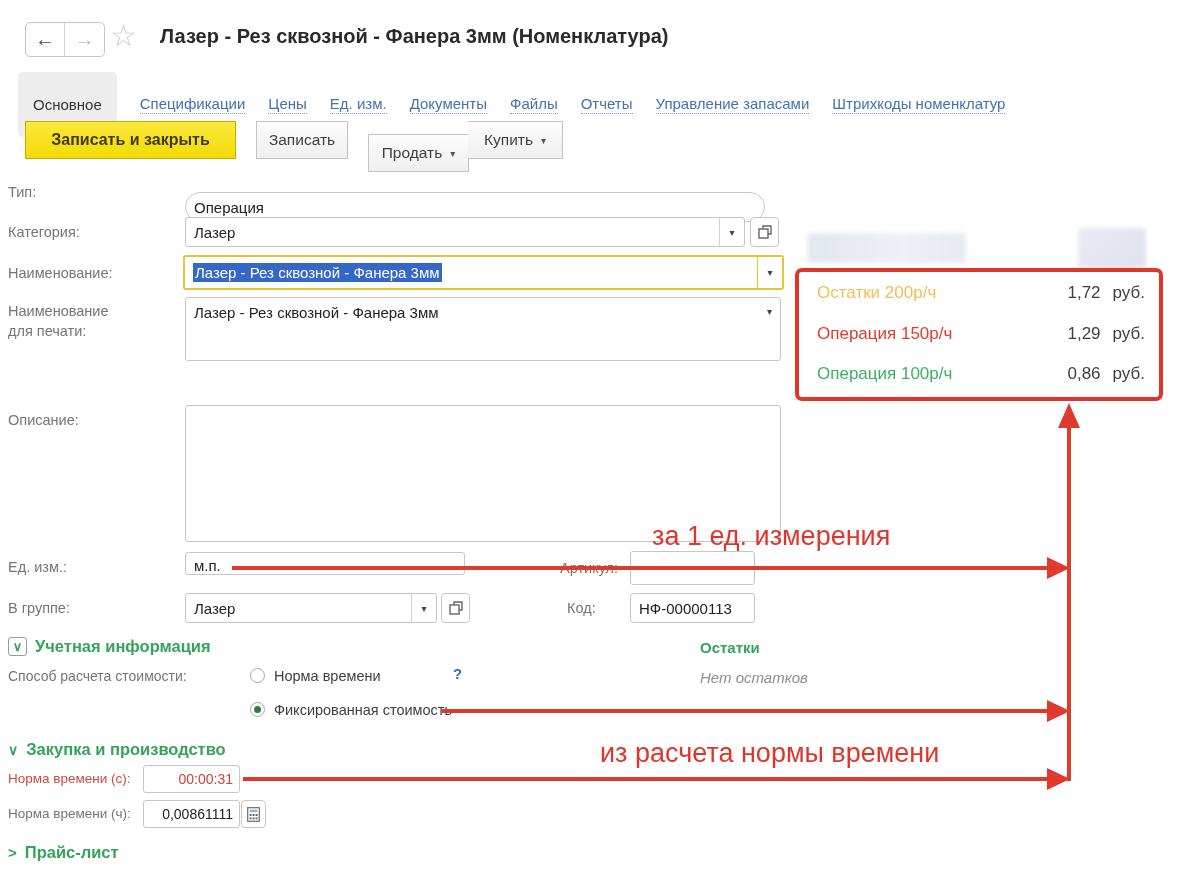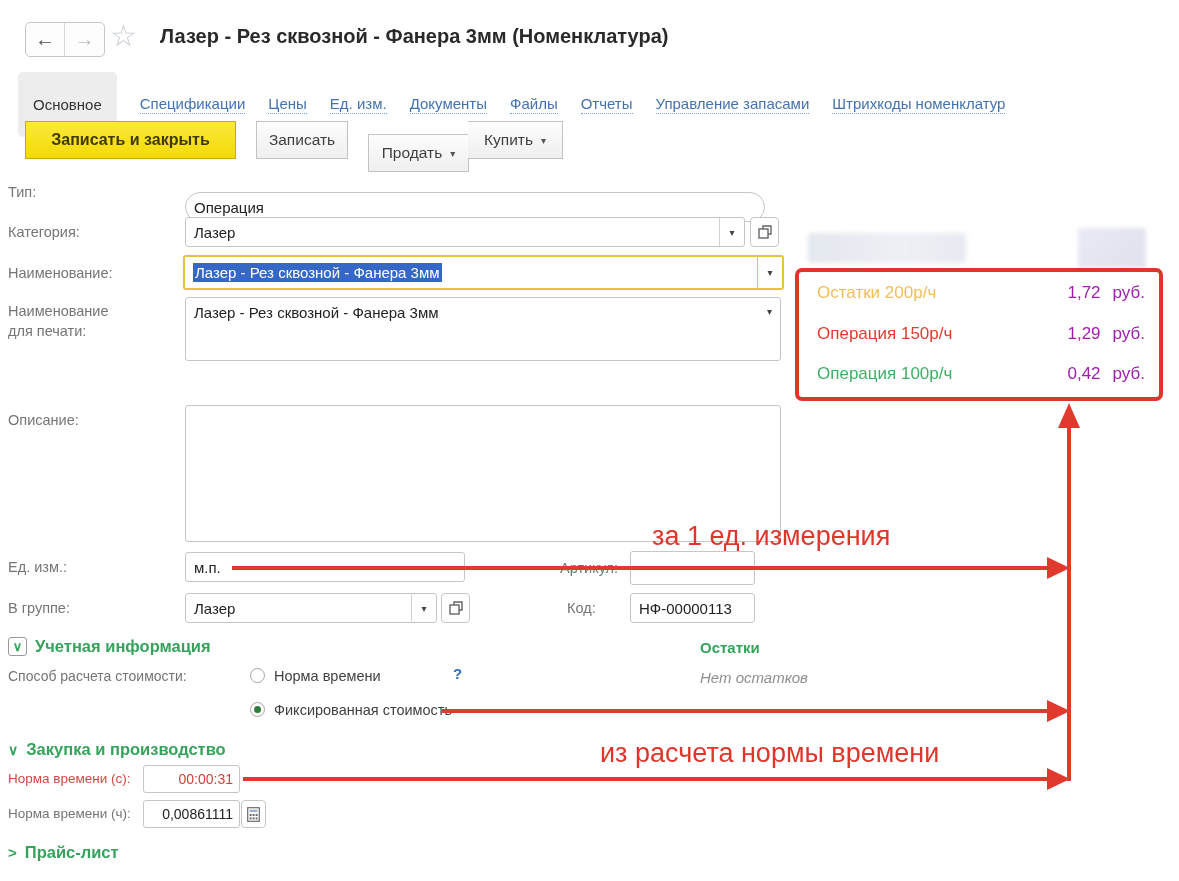--- a/index.html
+++ b/index.html
@@ -50,21 +50,21 @@
   .num-input { position:absolute; background:#fff; border:1px solid #c6c6c6; border-radius:3px; font-size:14px; display:flex; align-items:center; justify-content:flex-end; padding:0 6px; }
 
   
   .blur1 { position:absolute; left:808px; top:233px; width:158px; height:30px; background:linear-gradient(90deg,#e3e7ee,#eef0f5 60%,#e7eaf1); filter:blur(2px); border-radius:3px; }
   .blur2 { position:absolute; left:1078px; top:228px; width:68px; height:40px; background:linear-gradient(135deg,#e9eaf3,#dfe1ee); filter:blur(2px); border-radius:3px; }
   .price-box { position:absolute; left:795px; top:268px; width:368px; height:133px; border:4px solid #e0352b; border-radius:7px; background:#fff; display:flex; flex-direction:column; justify-content:space-between; padding:11px 14px 13px 18px; }
   .price-row { display:flex; align-items:center; justify-content:space-between; font-size:17px; }
   .price-name.orange { color:#f2be54; }
   .price-name.red { color:#e23b2e; }
   .price-name.green { color:#3db065; }
-  .price-val { display:flex; gap:12px; color:#a21caf; }
+  .price-val { display:flex; gap:12px; color:#404040; }
   .price-num { min-width:40px; text-align:right; }
 
   
   .ann { position:absolute; color:#e0352b; font-size:27px; white-space:nowrap; }
   .hline { position:absolute; height:4px; background:#e0392e; z-index:5; }
   .tri-right { position:absolute; width:0; height:0; border-top:11px solid transparent; border-bottom:11px solid transparent; border-left:23px solid #e0392e; z-index:5; }
   .vline { position:absolute; width:4px; background:#e0392e; z-index:5; }
   .tri-up { position:absolute; width:0; height:0; border-left:11px solid transparent; border-right:11px solid transparent; border-bottom:25px solid #e0392e; z-index:5; }
 
   svg.icon { display:block; }
@@ -135,21 +135,21 @@
   <div class="lbl" style="left:8px; top:323px;">для печати:</div>
   <div class="tarea" style="left:185px; top:297px; width:596px; height:64px;">
     <span>Лазер - Рез сквозной - Фанера 3мм</span>
     <span style="position:absolute; right:8px; top:8px; font-size:10px; color:#444;">▾</span>
   </div>
 
   <div class="lbl" style="left:8px; top:412px;">Описание:</div>
   <div class="tarea" style="left:185px; top:405px; width:596px; height:137px;"><span></span></div>
 
   <div class="lbl" style="left:8px; top:559px;">Ед. изм.:</div>
-  <div class="input" style="left:185px; top:552px; width:280px; height:30px;">
+  <div class="input" style="left:185px; top:552px; width:280px; height:23px;align-items:flex-end;">
       <span>м.п.</span>
     </div>
   <div class="lbl" style="left:560px; top:560px;">Артикул:</div>
   <div class="input" style="left:630px; top:551px; width:125px; height:34px;">
       <span></span>
     </div>
 
   <div class="lbl" style="left:8px; top:600px;">В группе:</div>
   <div class="input" style="left:185px; top:593px; width:252px; height:30px;">
     <span>Лазер</span>
@@ -226,21 +226,21 @@
     <div class="price-row">
       <span class="price-name red">Операция 150р/ч</span>
       <span class="price-val">
           <span class="price-num">1,29</span>
           <span>руб.</span>
         </span>
     </div>
     <div class="price-row">
       <span class="price-name green">Операция 100р/ч</span>
       <span class="price-val">
-          <span class="price-num">0,42</span>
+          <span class="price-num">0,86</span>
           <span>руб.</span>
         </span>
     </div>
   </div>
 
   <div class="ann" style="left:652px; top:521px;">за 1 ед. измерения</div>
   <div class="ann" style="left:600px; top:738px;">из расчета нормы времени</div>
 
   <div class="hline" style="left:232px; top:566px; width:816px;"></div>
   <div class="tri-right" style="left:1047px; top:557px;"></div>

